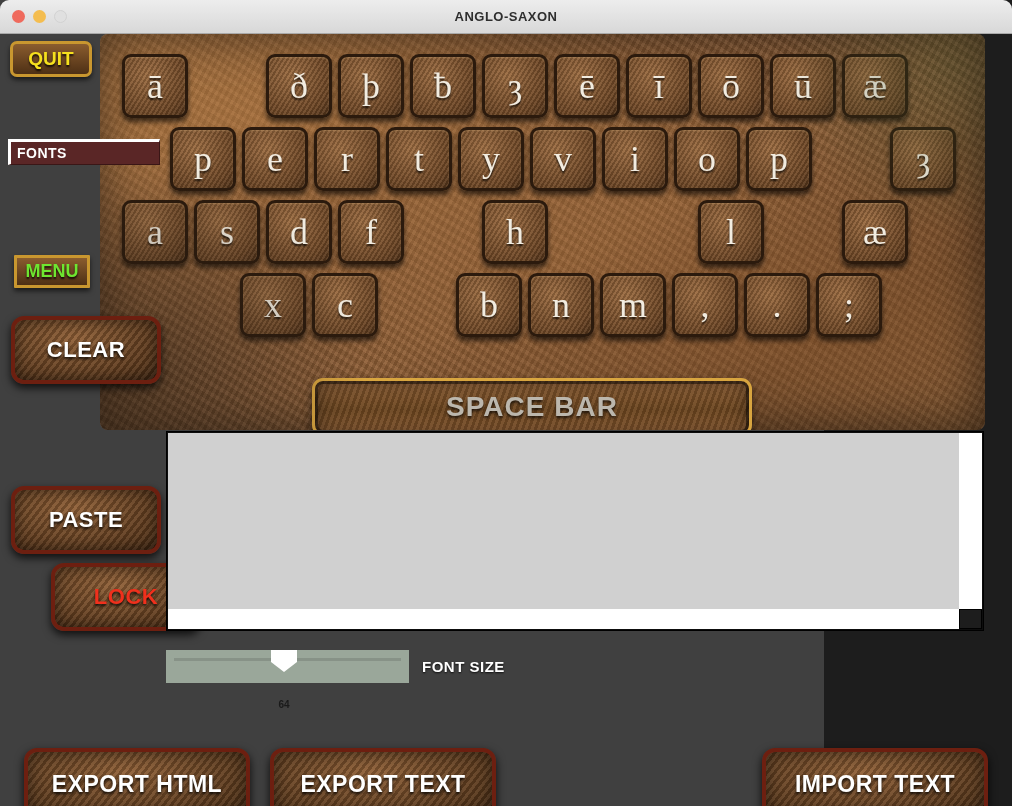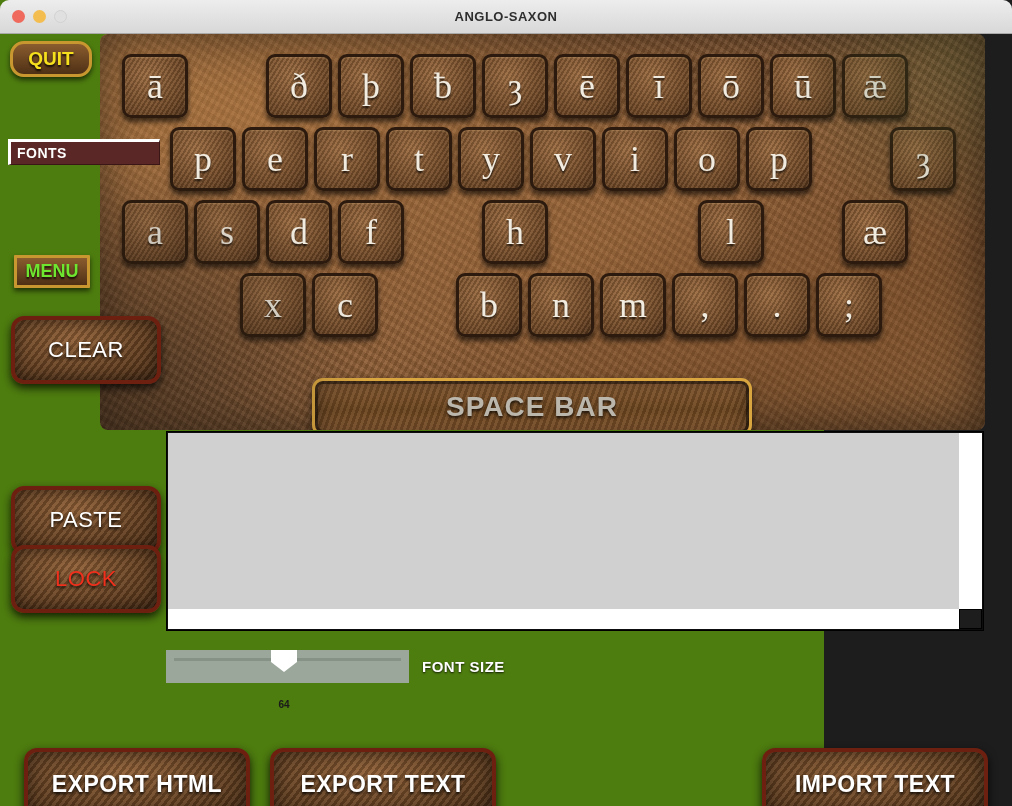--- a/index.html
+++ b/index.html
@@ -4,21 +4,21 @@
 <style>
   * { box-sizing: border-box; margin: 0; padding: 0; }
 
   body {
     width: 1012px; height: 806px;
     font-family: "Liberation Sans", sans-serif;
     background: #1d1d1d;
     overflow: hidden;
   }
 
-  .window { position: relative; width: 824px; height: 806px; background: #4d7c0f; }
+  .window { position: relative; width: 824px; height: 806px; background: #404040; }
 
   
   .titlebar {
     position: absolute; left: 0; top: 0; width: 1012px; height: 34px;
     background: linear-gradient(#ededed, #d8d8d8);
     border-bottom: 1px solid #a9a9a9;
     border-top-left-radius: 9px; border-top-right-radius: 9px;
     display: flex; align-items: center;
   }
   .traffic { position: absolute; left: 12px; top: 10px; display: flex; gap: 8px; }
@@ -86,21 +86,21 @@
     box-shadow: 0 4px 8px rgba(0,0,0,.6), inset 0 0 0 3px rgba(0,0,0,.45), inset 0 0 20px rgba(0,0,0,.4);
     display: flex; align-items: center; justify-content: center;
     color: #bcb7ad; font-size: 28px; font-weight: bold; letter-spacing: 1px;
     text-shadow: 0 2px 3px rgba(0,0,0,.7);
     cursor: pointer;
   }
 
   
   .quit-btn {
     position: absolute; left: 10px; top: 41px; width: 82px; height: 36px;
-    border-radius: 14px; border: 3px solid #c9972f;
+    border-radius: 7px; border: 3px solid #c9972f;
     background: linear-gradient(#8a5c2e, #4e3015);
     color: #f6e01e; font-size: 19px; font-weight: bold;
     display: flex; align-items: center; justify-content: center;
     text-shadow: 0 2px 2px rgba(0,0,0,.8);
     box-shadow: 0 3px 5px rgba(0,0,0,.6);
     cursor: pointer;
   }
 
   .fonts-select {
     position: absolute; left: 8px; top: 139px; width: 152px; height: 26px;
@@ -124,28 +124,28 @@
 
   .side-btn {
     position: absolute; left: 11px; width: 150px; height: 68px;
     border-radius: 13px;
     border: 4px solid #6d1f10;
     background:
       repeating-linear-gradient(128deg, rgba(0,0,0,.18) 0 3px, rgba(255,255,255,.06) 3px 6px),
       radial-gradient(ellipse at 42% 30%, #8f5f36, #5d3a1d 70%, #402612 100%);
     box-shadow: 0 4px 9px rgba(0,0,0,.75), inset 0 0 14px rgba(0,0,0,.45);
     display: flex; align-items: center; justify-content: center;
-    font-size: 22px; font-weight: normal; letter-spacing: .5px;
+    font-size: 22px; font-weight: bold; letter-spacing: .5px;
     color: #ffffff; text-shadow: 0 2px 3px rgba(0,0,0,.85);
     cursor: pointer;
   }
   .side-btn.clear { top: 316px; }
   .side-btn.copy  { top: 401px; }
   .side-btn.paste { top: 486px; }
-  .side-btn.lock  { top: 545px; color: #f0301c; }
+  .side-btn.lock  { top: 563px; color: #f0301c; margin-left: 40px; }
 
   
   .textarea-wrap {
     position: absolute; left: 166px; top: 431px; width: 818px; height: 200px;
     background: #0d0d0d; border: 1px solid #000;
   }
   .textarea-inner {
     position: absolute; left: 1px; top: 1px; width: 793px; height: 178px;
     background: #d0d0d0;
   }

